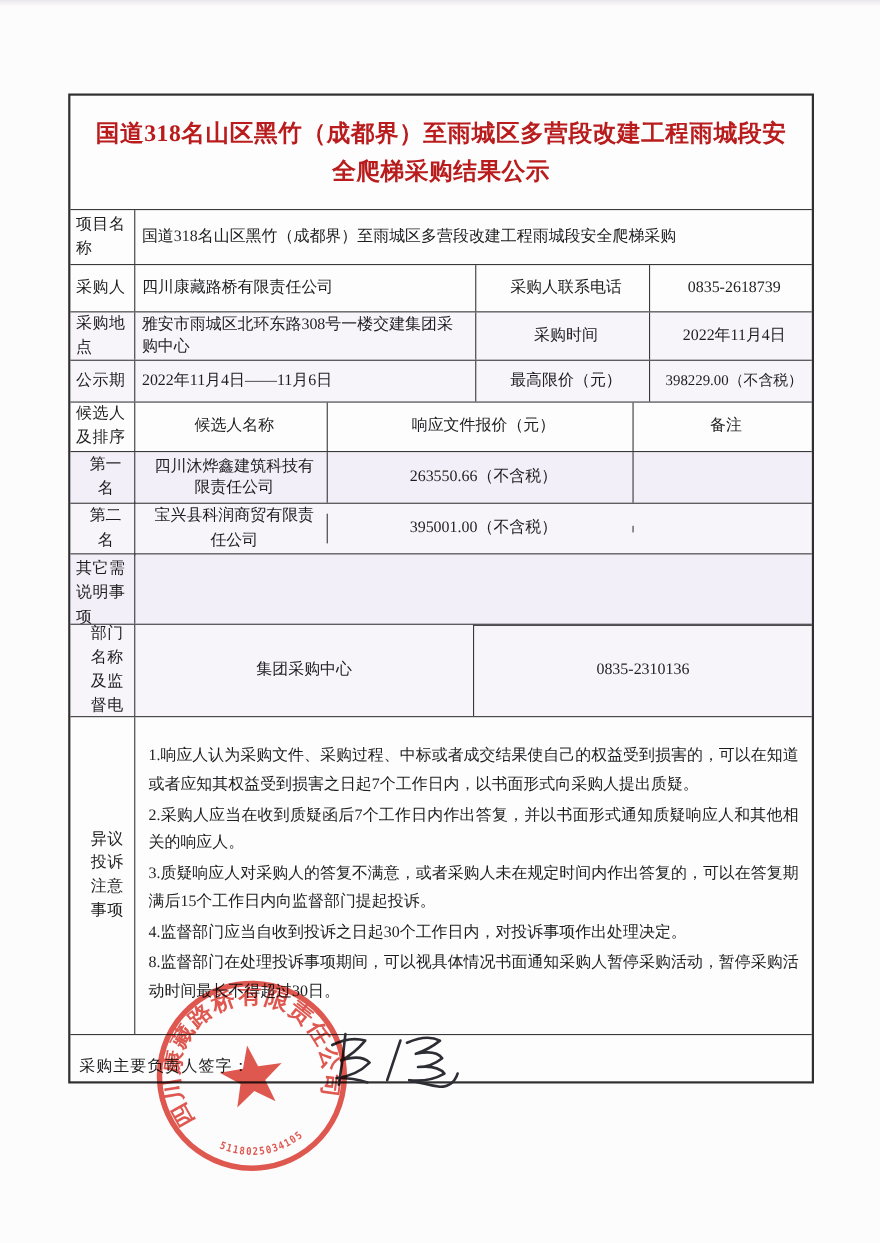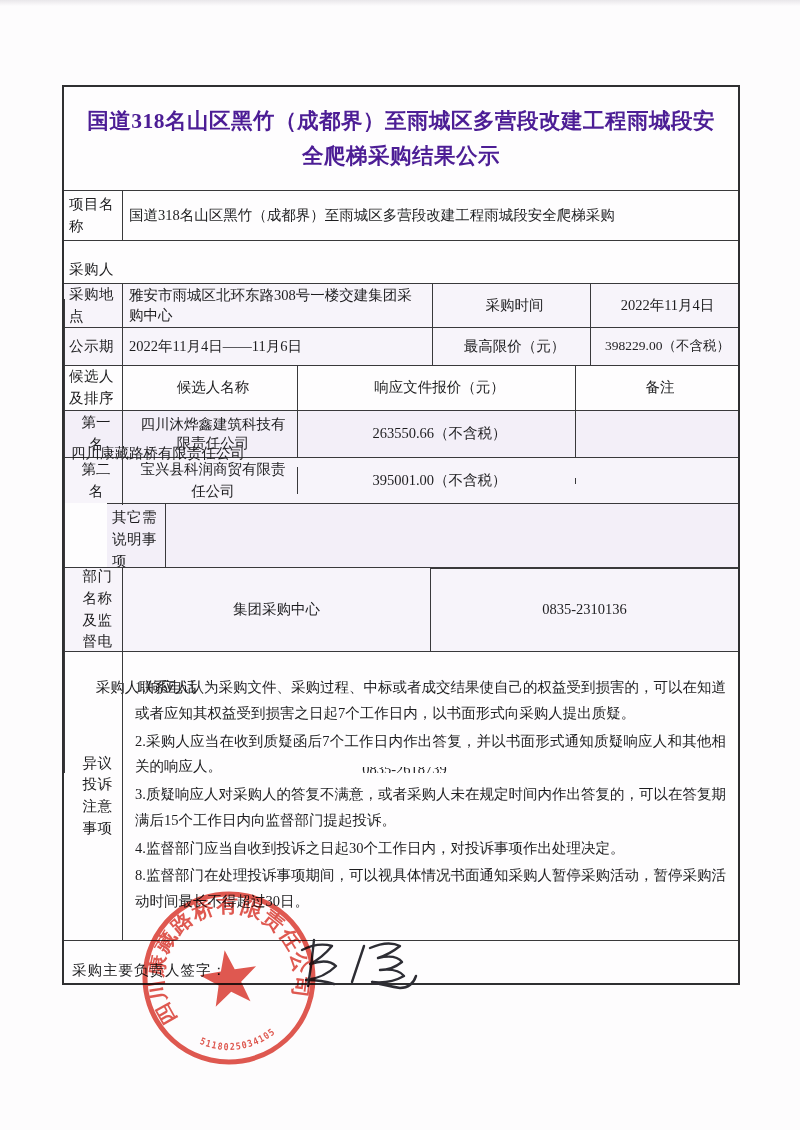--- a/index.html
+++ b/index.html
@@ -40,31 +40,31 @@
   .tint{ background:rgba(226,216,238,.38); }
   .tint2{ background:rgba(226,216,238,.24); }
 
   .title-row{ height:103px; align-items:center; }
   .title-cell{
     flex:1; display:flex; align-items:center; justify-content:center;
     padding:6px 14px;
   }
   .doc-title{
     font-size:21.5px; font-weight:bold; text-align:center;
-    line-height:1.62; letter-spacing:.5px; color:#4c1d95;
+    line-height:1.62; letter-spacing:.5px; color:#b91c1c;
   }
 
   .r-project{ height:50px; }
-  .r-purchaser{ height:43px;flex-direction:column; }
+  .r-purchaser{ height:43px; }
   .r-location{ height:44px; }
   .r-publicity{ height:38px; }
   .r-candhead{ height:45px; }
   .r-cand1{ height:47px; }
   .r-cand2{ height:46px;align-items:center; }
-  .r-other{ height:64px;margin-left:43px; }
+  .r-other{ height:64px; }
   .r-supervise{ height:84px; }
   .r-objection{ height:289px; }
   .r-sign{ height:61px; }
 
   .w-value{ width:310px; flex:0 0 310px; }
   .w-midlabel{ width:158px; flex:0 0 158px; }
   .w-endvalue{ flex:1; }
 
   .c-rank{ width:58px; flex:0 0 58px; }
   .c-name{ width:175px; flex:0 0 175px; }

